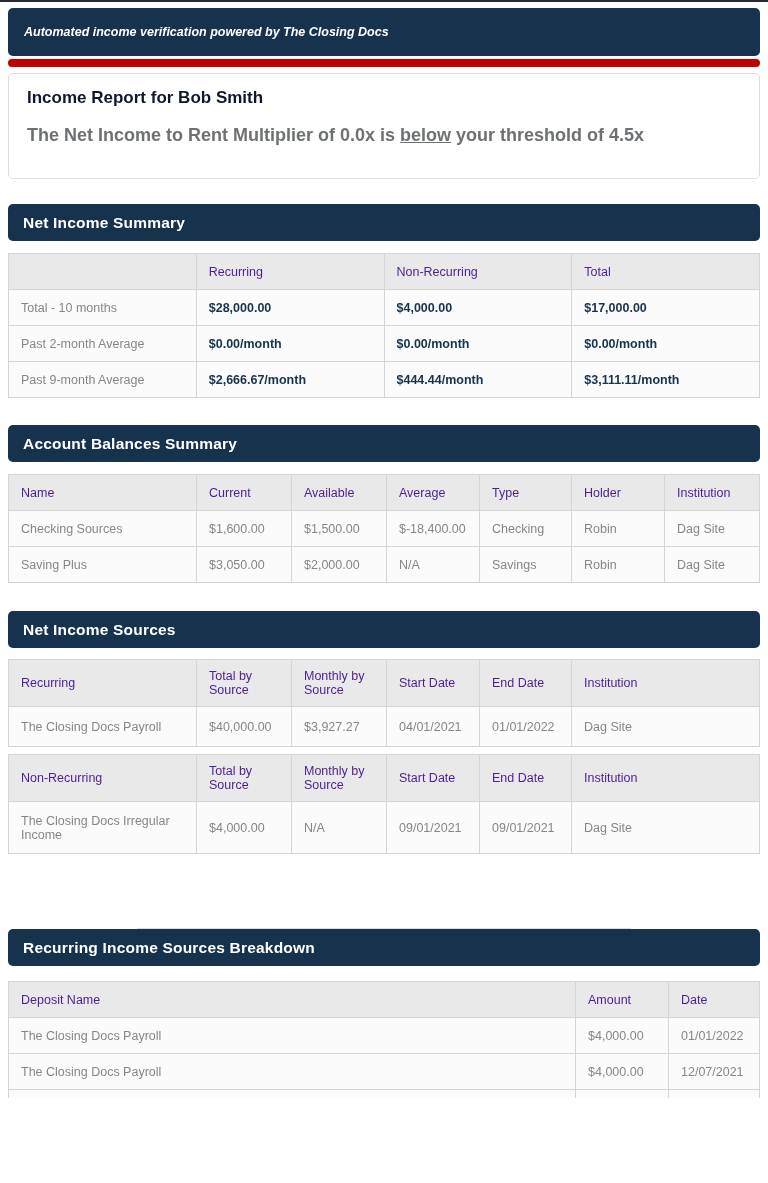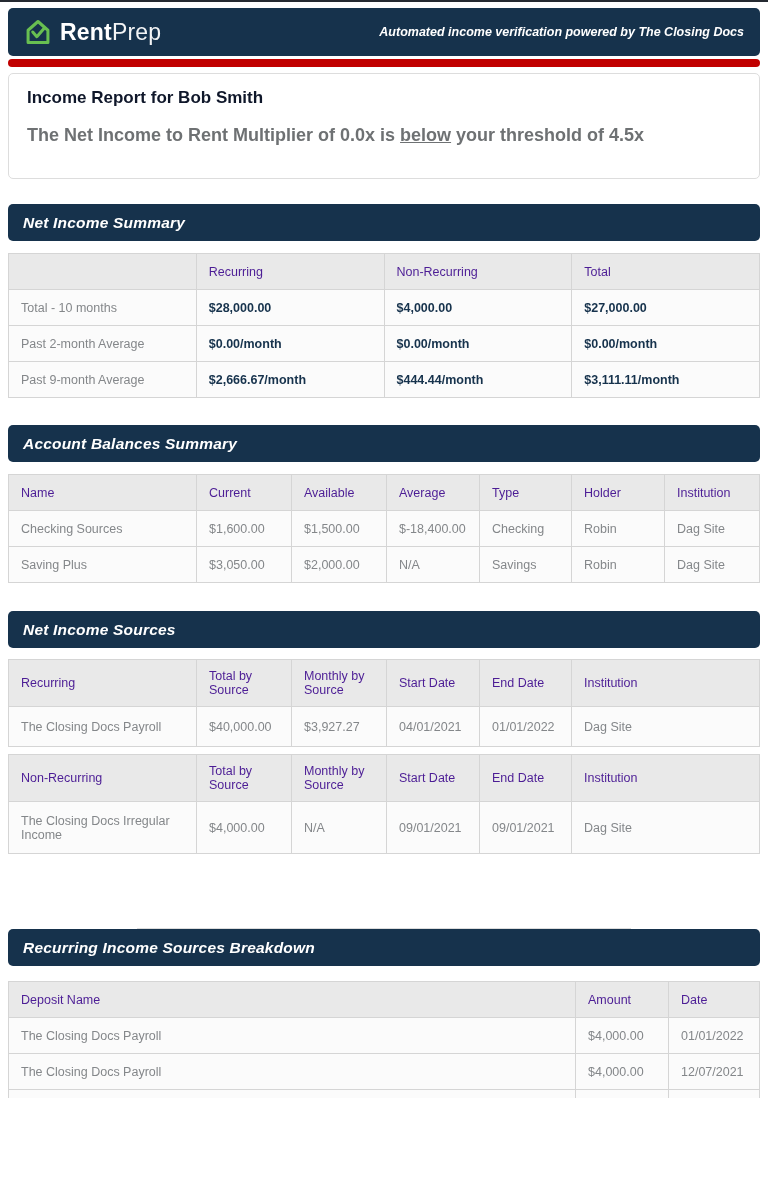--- a/index.html
+++ b/index.html
@@ -37,21 +37,21 @@
   .intro-stmt { margin-top:17px; font-size:18px; font-weight:700; color:#6e7173; }
   .intro-stmt .ul { text-decoration:underline; }
   .intro-meta { width:205px; font-size:11px; color:#7c7f81; line-height:16px; padding-top:1px; }
   .intro-meta .gap { height:12px; }
   .intro-meta b { color:#3d4245; }
 
   
   .bar {
     background:#16324c; border-radius:5px; height:37px;
     display:flex; align-items:center; justify-content:space-between;
-    padding:0 15px; color:#fff;font-style:italic;
+    padding:0 15px; color:#fff;
   }
   .bar .t { font-size:15.5px; font-weight:700; letter-spacing:.2px; }
   .bar .r { font-size:11.5px; font-weight:700;margin-top:45px; }
   .mt25 { margin-top:25px; } .mt27 { margin-top:27px; } .mt28 { margin-top:28px; } .mt78 { }
 
   
   table { width:100%; border-collapse:collapse; table-layout:fixed; margin-top:12px; }
   th, td {
     border:1px solid #d5d5d5; font-size:12.5px; text-align:left;
     padding:9px 12px; vertical-align:middle; word-wrap:break-word;
@@ -69,29 +69,20 @@
   .divider { border:none; border-top:1px solid #dcdcdc; width:494px; margin:74px auto 0 auto; }
 </style>
 </head>
 <body>
 
 <div class="top-edge"></div>
 
 <div class="page">
 
   <div class="hdr">
-    <div class="brand">
-      <span>
-        <svg width="28" height="28" viewBox="0 0 24 24" fill="none">
-          <path d="M3.5 10.5 L12 3 L20.5 10.5 V21 H3.5 Z" stroke="#68bf51" stroke-width="2.6" stroke-linejoin="round"></path>
-          <path d="M7.5 12 L11 16 L17.5 8.5" stroke="#68bf51" stroke-width="2.6" stroke-linecap="round" stroke-linejoin="round" fill="none"></path>
-        </svg>
-      </span>
-      <span class="brand-text"><span class="b1">Rent</span><span class="b2">Prep</span></span>
-    </div>
     <div class="tagline">Automated income verification powered by The Closing Docs</div>
   </div>
 
   <div class="red-bar"></div>
 
   <div class="intro">
     <div>
       <div class="intro-title">Income Report for Bob Smith</div>
       <div class="intro-stmt"><span>The Net Income to Rent Multiplier of 0.0x is </span><span class="ul">below</span><span> your threshold of 4.5x</span></div>
     </div>
@@ -112,21 +103,21 @@
         <tr>
       <th></th>
       <th>Recurring</th>
       <th>Non-Recurring</th>
       <th>Total</th>
     </tr>
     <tr>
       <td>Total - 10 months</td>
       <td class="val">$28,000.00</td>
       <td class="val">$4,000.00</td>
-      <td class="val">$27,000.00</td>
+      <td class="val">$17,000.00</td>
     </tr>
     <tr>
       <td>Past 2-month Average</td>
       <td class="val">$0.00/month</td>
       <td class="val">$0.00/month</td>
       <td class="val">$0.00/month</td>
     </tr>
     <tr>
       <td>Past 9-month Average</td>
       <td class="val">$2,666.67/month</td>

